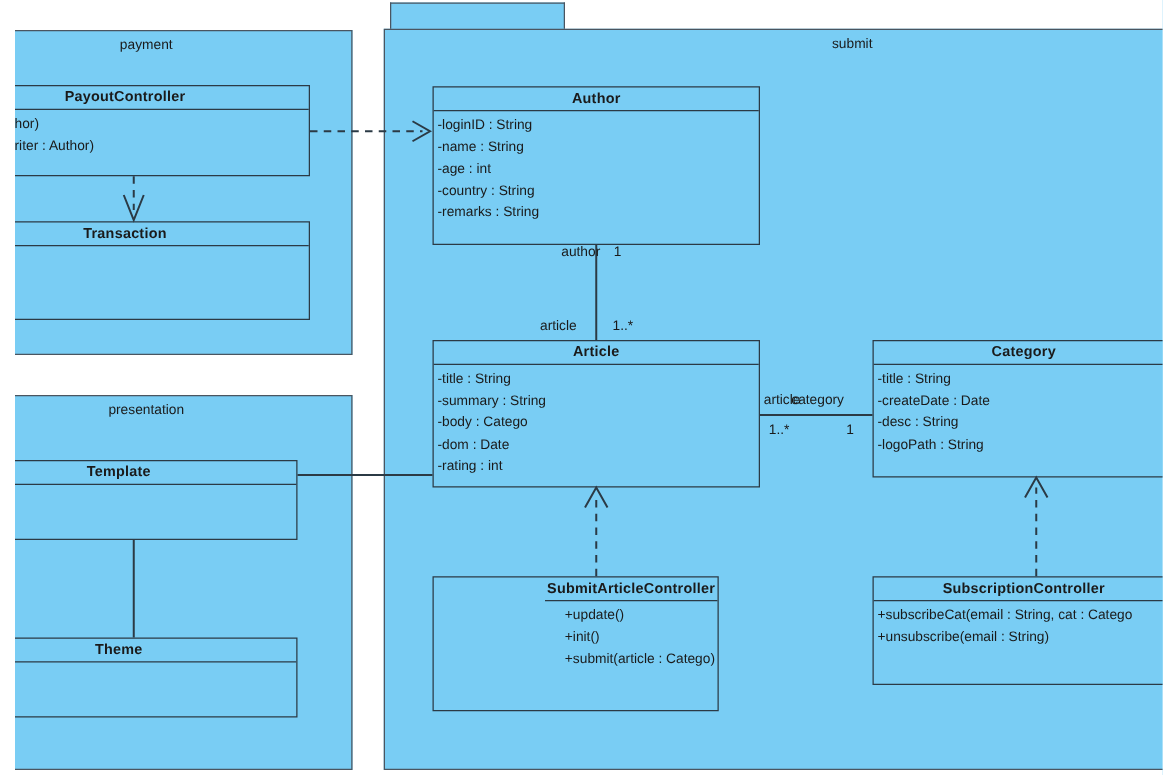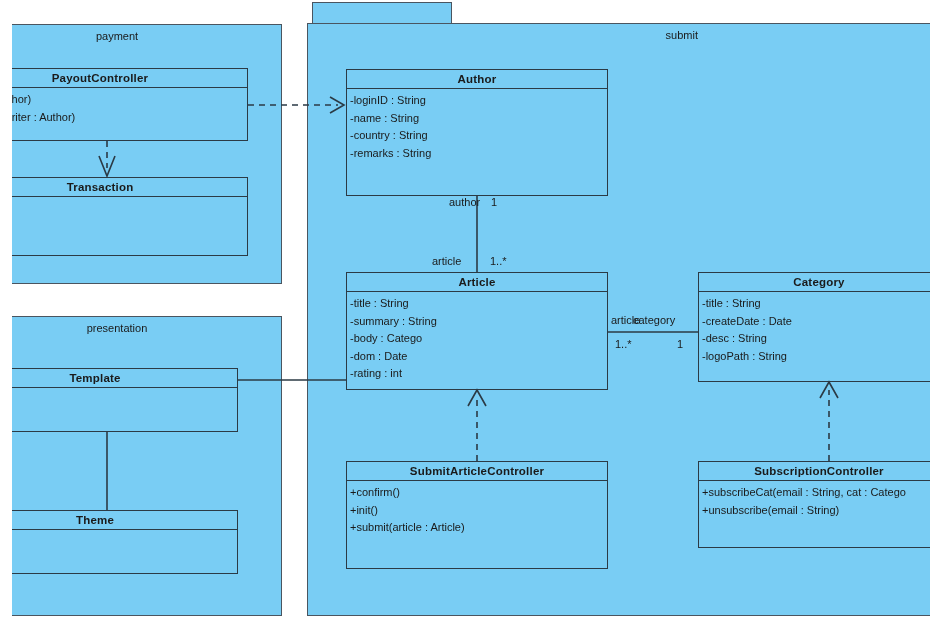--- a/index.html
+++ b/index.html
@@ -163,20 +163,21 @@
   </div>
   <div class="package" style="left:295px; top:23px; width:660px; height:593px;">
     <div class="package-label" style="text-align:left; left:0; width:390px; text-align:right;">submit</div>
   </div>
 
   <div class="uml-class" style="left:334px; top:69px; width:262px; height:127px;">
     <div class="uml-name">Author</div>
     <div class="uml-compartment">
       <div class="uml-member">-loginID : String</div>
       <div class="uml-member">-name : String</div>
+      <div class="uml-member">-age : int</div>
       <div class="uml-member">-country : String</div>
       <div class="uml-member">-remarks : String</div>
     </div>
   </div>
 
   <div class="uml-class" style="left:334px; top:272px; width:262px; height:118px;">
     <div class="uml-name">Article</div>
     <div class="uml-compartment">
       <div class="uml-member">-title : String</div>
       <div class="uml-member">-summary : String</div>
@@ -189,26 +190,26 @@
   <div class="uml-class" style="left:686px; top:272px; width:262px; height:110px;">
     <div class="uml-name" style="width:236px;">Category</div>
     <div class="uml-compartment">
       <div class="uml-member">-title : String</div>
       <div class="uml-member">-createDate : Date</div>
       <div class="uml-member">-desc : String</div>
       <div class="uml-member">-logoPath : String</div>
     </div>
   </div>
 
-  <div class="uml-class" style="left:334px; top:461px; width:262px; height:108px;">
+  <div class="uml-class" style="left:334px; top:461px; width:229px; height:108px;align-items:flex-end;">
     <div class="uml-name">SubmitArticleController</div>
     <div class="uml-compartment">
-      <div class="uml-member">+confirm()</div>
+      <div class="uml-member">+update()</div>
       <div class="uml-member">+init()</div>
-      <div class="uml-member">+submit(article : Article)</div>
+      <div class="uml-member">+submit(article : Catego)</div>
     </div>
   </div>
 
   <div class="uml-class" style="left:686px; top:461px; width:262px; height:87px;">
     <div class="uml-name" style="width:236px;">SubscriptionController</div>
     <div class="uml-compartment">
       <div class="uml-member">+subscribeCat(email : String, cat : Catego</div>
       <div class="uml-member">+unsubscribe(email : String)</div>
     </div>
   </div>

